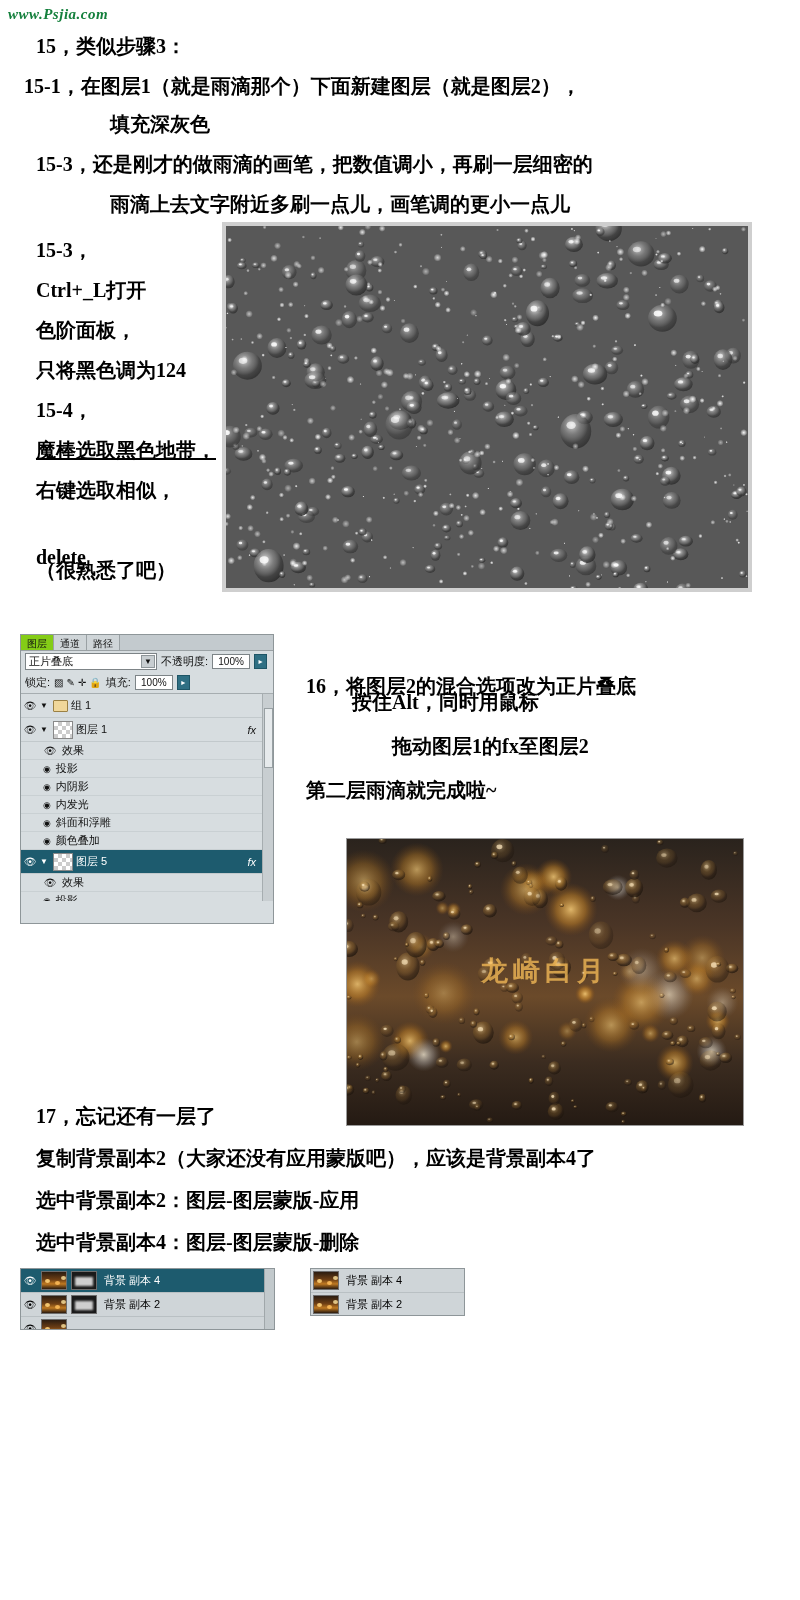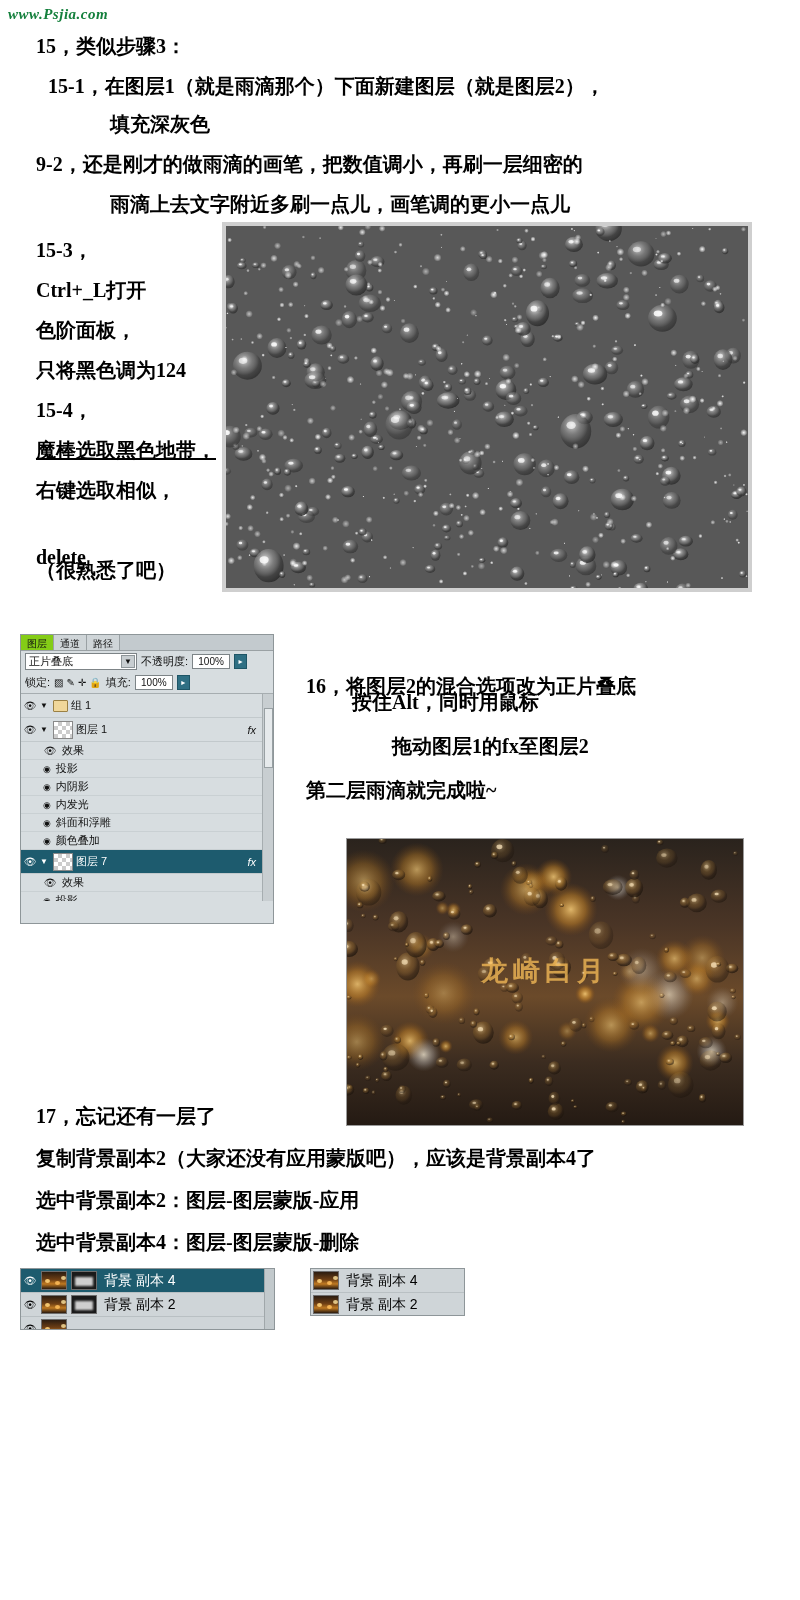--- a/index.html
+++ b/index.html
@@ -28,21 +28,21 @@
     position: absolute;
     font-family: "Liberation Serif", serif;
     font-weight: bold;
     font-size: 20px;
     color: #000;
     white-space: nowrap;
     line-height: 1.2;
   }
   
   #s15-title   { left: 36px;  top: 34px; }
-  #s15-1a      { left: 48px;  top: 74px; }
+  #s15-1a      { left: 24px;  top: 74px; }
   #s15-1b      { left: 110px; top: 112px; }
   #s15-2a      { left: 36px;  top: 152px; }
   #s15-2b      { left: 110px; top: 192px; }
 
   #s15-3a      { left: 36px;  top: 238px; }
   #s15-3b      { left: 36px;  top: 278px; }
   #s15-3c      { left: 36px;  top: 318px; }
   #s15-3d      { left: 36px;  top: 358px; }
   #s15-4a      { left: 36px;  top: 398px; }
   #s15-4b      { left: 36px;  top: 438px; text-decoration: underline; }
@@ -90,21 +90,21 @@
   }
   .ps-tab.active { background: #84cc16; }
   .ps-row {
     display: flex;
     align-items: center;
     gap: 4px;
     padding: 2px 4px;
     height: 21px;
   }
   .ps-select {
-    width: 112px; height: 17px;
+    width: 132px; height: 17px;
     background: #fff;
     border: 1px solid #7d8487;
     font-size: 11px;
     padding-left: 3px;
     line-height: 15px;
     position: relative;
   }
   .ps-select .arrow {
     position: absolute; right: 1px; top: 1px;
     width: 14px; height: 13px;
@@ -262,36 +262,36 @@
     background: #1a1a1a;
     position: relative;
     overflow: hidden;
   }
   .mini-mask .mk {
     position: absolute; left: 3px; top: 5px;
     width: 18px; height: 9px;
     background: #cfcfcf;
     filter: blur(1px);
   }
-  .mini-name { font-size: 14px; padding-left: 3px; }
+  .mini-name { font-size: 11px; padding-left: 3px; }
   .mini-scroll {
     position: absolute; right: 0; top: 0;
     width: 10px; height: 100%;
     background: #c2c9cc; border-left: 1px solid #a0a7aa;
   }
 </style>
 </head>
 <body>
 
 <div class="watermark">www.Psjia.com</div>
 
 <div class="txt" id="s15-title">15，类似步骤3：</div>
 <div class="txt" id="s15-1a">15-1，在图层1（就是雨滴那个）下面新建图层（就是图层2），</div>
 <div class="txt" id="s15-1b">填充深灰色</div>
-<div class="txt" id="s15-2a">9-2，还是刚才的做雨滴的画笔，把数值调小，再刷一层细密的</div>
+<div class="txt" id="s15-2a">15-3，还是刚才的做雨滴的画笔，把数值调小，再刷一层细密的</div>
 <div class="txt" id="s15-2b">雨滴上去文字附近多刷一点儿，画笔调的更小一点儿</div>
 
 <div class="txt" id="s15-3a">15-3，</div>
 <div class="txt" id="s15-3b">Ctrl+_L打开</div>
 <div class="txt" id="s15-3c">色阶面板，</div>
 <div class="txt" id="s15-3d">只将黑色调为124</div>
 <div class="txt" id="s15-4a">15-4，</div>
 <div class="txt" id="s15-4b">魔棒选取黑色地带，</div>
 <div class="txt" id="s15-4c">右键选取相似，</div>
 <div class="txt" id="s15-4d">delete</div>
@@ -1230,21 +1230,21 @@
     </div>
     <div class="sub-row">
       <span class="dot">◉</span>
       <span>颜色叠加</span>
     </div>
 
     <div class="layer-row sel">
       <span class="eye">👁</span>
       <span class="tri">▼</span>
       <span class="thumb"></span>
-      <span class="layer-name">图层 7</span>
+      <span class="layer-name">图层 5</span>
       <span class="fx">fx</span>
       <span class="tri">▲</span>
     </div>
 
     <div class="sub-row">
       <span class="eye">👁</span>
       <span>效果</span>
     </div>
     <div class="sub-row">
       <span class="dot">◉</span>

